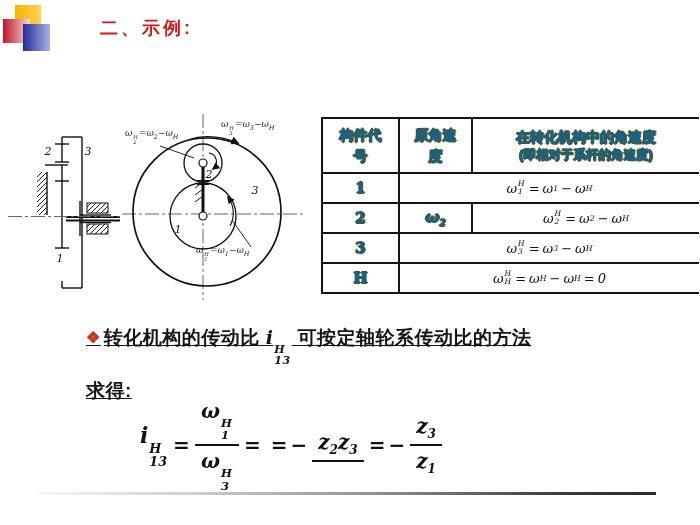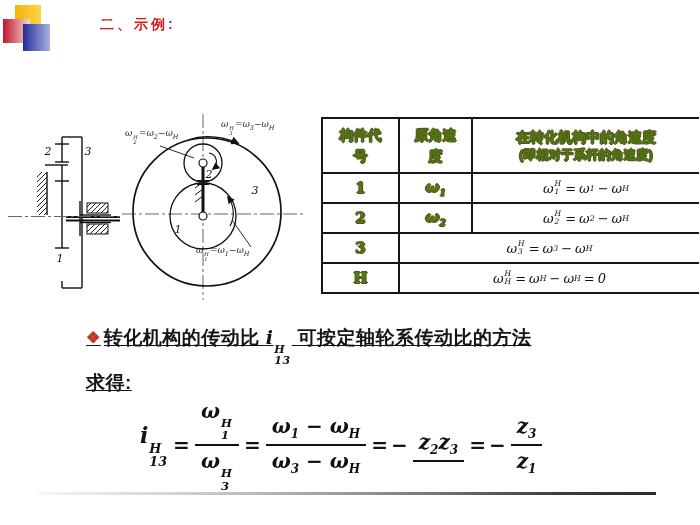--- a/index.html
+++ b/index.html
@@ -2,21 +2,21 @@
 <html><head>
 <meta charset="utf-8">
 <style>
   html,body{margin:0;padding:0;background:#fff;}
   #slide{position:relative;width:700px;height:525px;background:#fff;overflow:hidden;
          font-family:"Liberation Sans",sans-serif;color:#111;}
   .abs{position:absolute;}
   
   .sq{position:absolute;}
   
-  .title{position:absolute;left:100px;top:16px;font-size:14px;font-weight:bold;
+  .title{position:absolute;left:100px;top:16px;font-size:18px;font-weight:bold;
          color:#ce1a1a;letter-spacing:3px;}
   
   .bullet{position:absolute;font-size:19px;font-weight:bold;color:#151515;letter-spacing:0.5px;}
   .bullet .mark{color:#c3321b;font-size:16px;margin-right:3px;vertical-align:1px;}
   .mi{font-family:"DejaVu Serif",serif;font-style:italic;}
   sub{font-size:0.6em;}
   
   .ss{display:inline-flex;flex-direction:column;align-items:flex-start;line-height:1.05;
       vertical-align:-0.45em;margin:0 1px;}
   .ss .u,.ss .d{font-size:0.58em;}
@@ -29,21 +29,21 @@
   .tbl{position:absolute;left:321px;top:117px;width:376px;
        border-top:2px solid #151515;border-bottom:2px solid #151515;border-left:2px solid #151515;}
   .trow{display:flex;align-items:stretch;}
   .trow + .trow{border-top:2px solid #151515;}
   .tc{display:flex;align-items:center;justify-content:center;flex-direction:column;}
   .c1{width:77px;border-right:2px solid #151515;box-sizing:border-box;}
   .c2{width:73px;border-right:2px solid #151515;box-sizing:border-box;text-align:center;}
   .c3{flex:1;}
   .hrow{height:53px;}
   .drow{height:28px;}
-  .olive{color:#4d7c0f;text-shadow:1px 0 #55511f,-1px 0 #55511f,0 1px #55511f,0 -1px #55511f;}
+  .olive{color:#0369a1;text-shadow:1px 0 #55511f,-1px 0 #55511f,0 1px #55511f,0 -1px #55511f;}
   .hline{font-size:14px;font-weight:bold;line-height:1.45;}
   .hline2{font-size:12.5px;font-weight:bold;line-height:1.4;}
   .cellval{font-family:"DejaVu Serif",serif;font-weight:bold;font-size:15px;}
   .cellform{font-family:"DejaVu Serif",serif;font-size:13px;color:#111;display:flex;
             flex-direction:row;align-items:center;white-space:nowrap;}
   .cellform .sp{margin:0 3px;}
   
   .formula{position:absolute;left:140px;top:398px;display:flex;align-items:center;
            font-family:"DejaVu Serif",serif;font-style:italic;font-weight:bold;font-size:20px;color:#111;}
   .formula .op{margin:0 5px;font-style:normal;}
@@ -161,23 +161,20 @@
       <div class="tc c3">
         <span class="olive hline">在转化机构中的角速度</span>
         <span class="olive hline2">(即相对于系杆的角速度)</span>
       </div>
     </div>
 
     <div class="trow drow">
       <div class="tc c1">
           <span class="olive cellval">1</span>
         </div>
-      <div class="tc c2">
-          <span class="olive cellval mi"><span>ω</span><sub>1</sub></span>
-        </div>
       <div class="tc c3">
           <span class="cellform mi">
         <span>ω</span>
             <span class="ss">
               <span class="u">H</span>
               <span class="d">1</span>
             </span>
             <span class="sp">=</span>
             <span>ω</span>
             <sub>1</sub>
@@ -257,44 +254,40 @@
     </div>
   </div>
 
   <div class="bullet" style="left:86px;top:322px;width:590px;line-height:31px;text-decoration:underline;">
     <span style="display:block;">
       <span class="mark">❖</span><span>转化机构的传动比 </span><span class="mi"><span>i</span><span class="ss">
             <span class="u">H</span>
             <span class="d">13</span>
           </span></span><span> 可按定轴轮系传动比的方法</span>
     </span>
-    <span style="display:block;">求得:</span>
+    <span style="display:block;margin-top:8px;">求得:</span>
   </div>
 
   <div class="formula">
     <span class="lhs"><span>i</span><span class="ss">
           <span class="u">H</span>
           <span class="d">13</span>
         </span></span>
     <span class="op">=</span>
     <span class="frac">
       <span class="num"><span>ω</span><span class="ss">
             <span class="u">H</span>
             <span class="d">1</span>
           </span></span>
       <span class="den"><span>ω</span><span class="ss">
             <span class="u">H</span>
             <span class="d">3</span>
           </span></span>
     </span>
     <span class="op">=</span>
-    <span class="frac">
-      <span class="num"><span>ω</span><sub>1</sub>&nbsp;<span style="font-style:normal">−</span>&nbsp;<span>ω</span><sub>H</sub></span>
-      <span class="den"><span>ω</span><sub>3</sub>&nbsp;<span style="font-style:normal">−</span>&nbsp;<span>ω</span><sub>H</sub></span>
-    </span>
     <span class="op">=</span>
       <span class="op" style="margin-left:-2px">−</span>
     <span class="frac">
       <span class="num"><span>z</span><sub>2</sub><span>z</span><sub>3</sub></span>
     </span>
     <span class="op">=</span>
       <span class="op" style="margin-left:-2px">−</span>
     <span class="frac">
       <span class="num"><span>z</span><sub>3</sub></span>
       <span class="den"><span>z</span><sub>1</sub></span>

